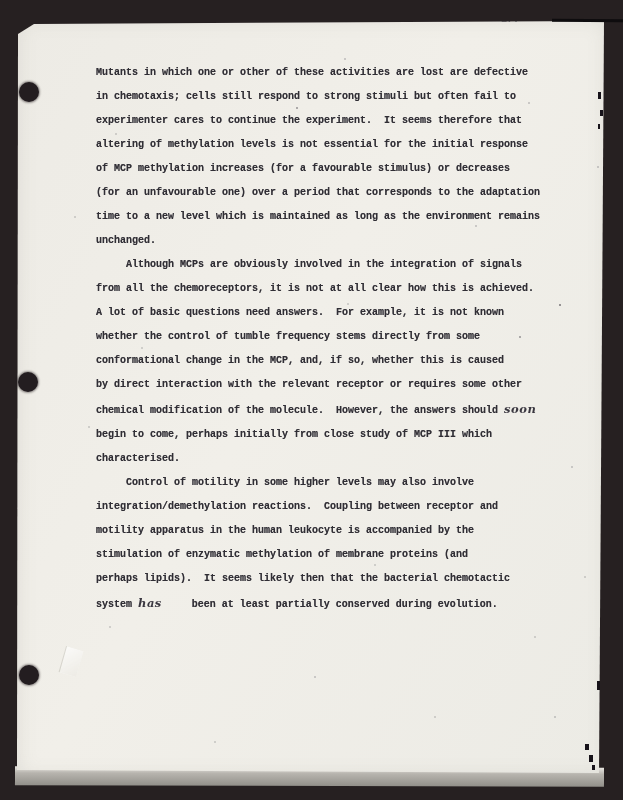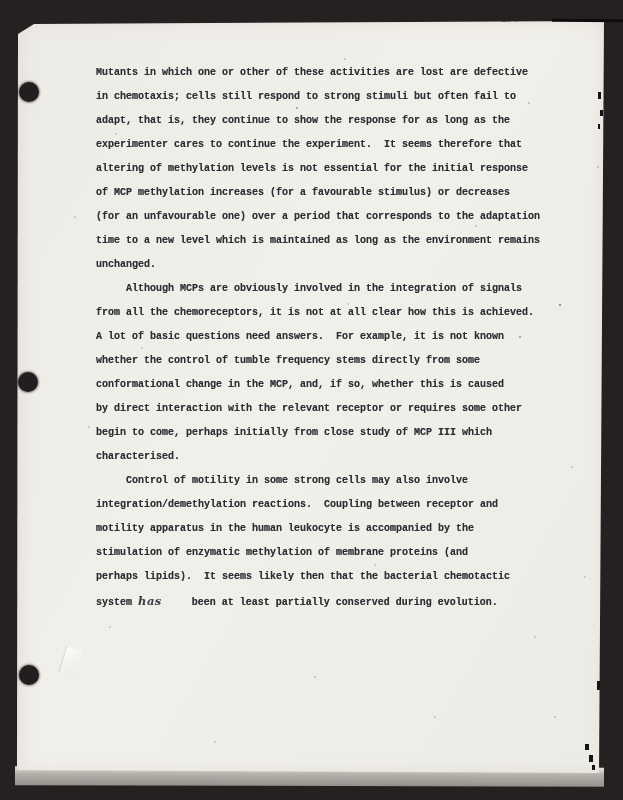--- a/index.html
+++ b/index.html
@@ -100,36 +100,36 @@
   <div class="under-sheet"></div>
 
   <div class="page">
     <div class="noise"></div>
 
     <div class="page-number">17.</div>
 
     <div class="textblock">
       <div class="ln">Mutants in which one or other of these activities are lost are defective</div>
       <div class="ln">in chemotaxis; cells still respond to strong stimuli but often fail to</div>
-      <div class="ln">adapt, that is, they continue to show the response for as long as the</div>
       <div class="ln">experimenter cares to continue the experiment.  It seems therefore that</div>
       <div class="ln">altering of methylation levels is not essential for the initial response</div>
       <div class="ln">of MCP methylation increases (for a favourable stimulus) or decreases</div>
       <div class="ln">(for an unfavourable one) over a period that corresponds to the adaptation</div>
       <div class="ln">time to a new level which is maintained as long as the environment remains</div>
       <div class="ln">unchanged.</div>
       <div class="ln">     Although MCPs are obviously involved in the integration of signals</div>
       <div class="ln">from all the chemoreceptors, it is not at all clear how this is achieved.</div>
       <div class="ln">A lot of basic questions need answers.  For example, it is not known</div>
       <div class="ln">whether the control of tumble frequency stems directly from some</div>
       <div class="ln">conformational change in the MCP, and, if so, whether this is caused</div>
       <div class="ln">by direct interaction with the relevant receptor or requires some other</div>
+      <div class="ln"><span>chemical modification of the molecule.  However, the answers should </span><span class="hand">soon</span></div>
       <div class="ln">begin to come, perhaps initially from close study of MCP III which</div>
       <div class="ln">characterised.</div>
-      <div class="ln">     Control of motility in some strong cells may also involve</div>
+      <div class="ln">     Control of motility in some higher levels may also involve</div>
       <div class="ln">integration/demethylation reactions.  Coupling between receptor and</div>
       <div class="ln">motility apparatus in the human leukocyte is accompanied by the</div>
       <div class="ln">stimulation of enzymatic methylation of membrane proteins (and</div>
       <div class="ln">perhaps lipids).  It seems likely then that the bacterial chemotactic</div>
       <div class="ln"><span>system </span><span class="hand">has</span><span>     been at least partially conserved during evolution.</span></div>
     </div>
 
     <div class="ghost"></div>
   </div>
 

